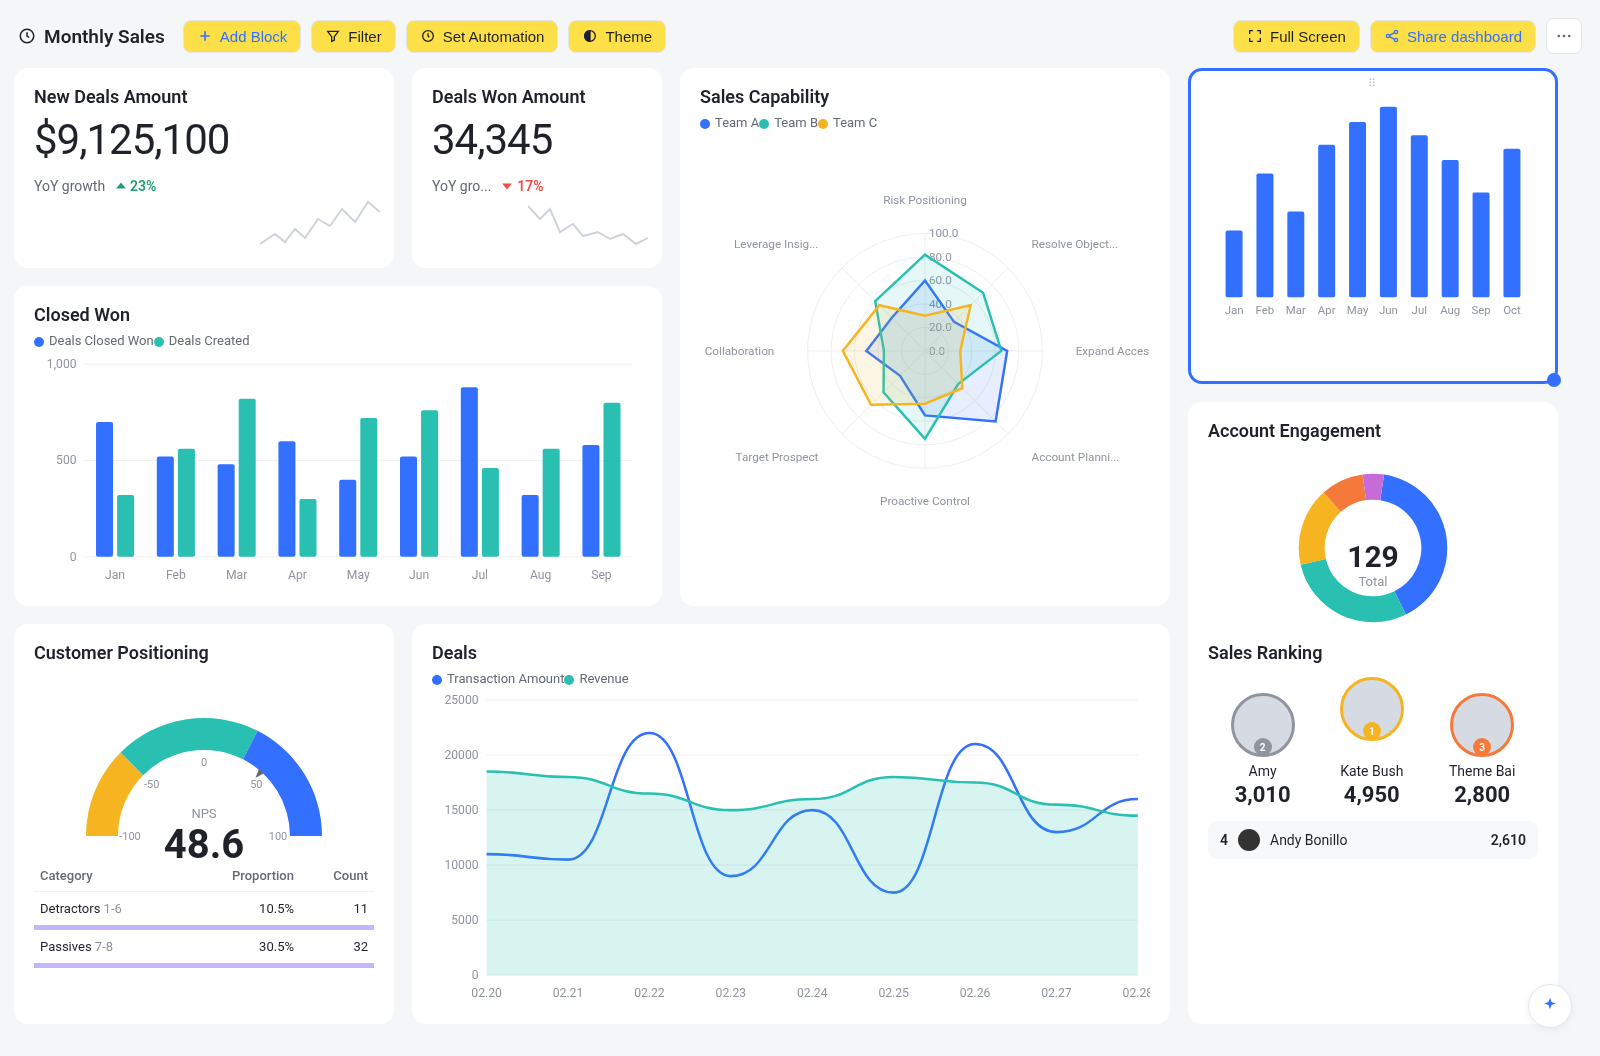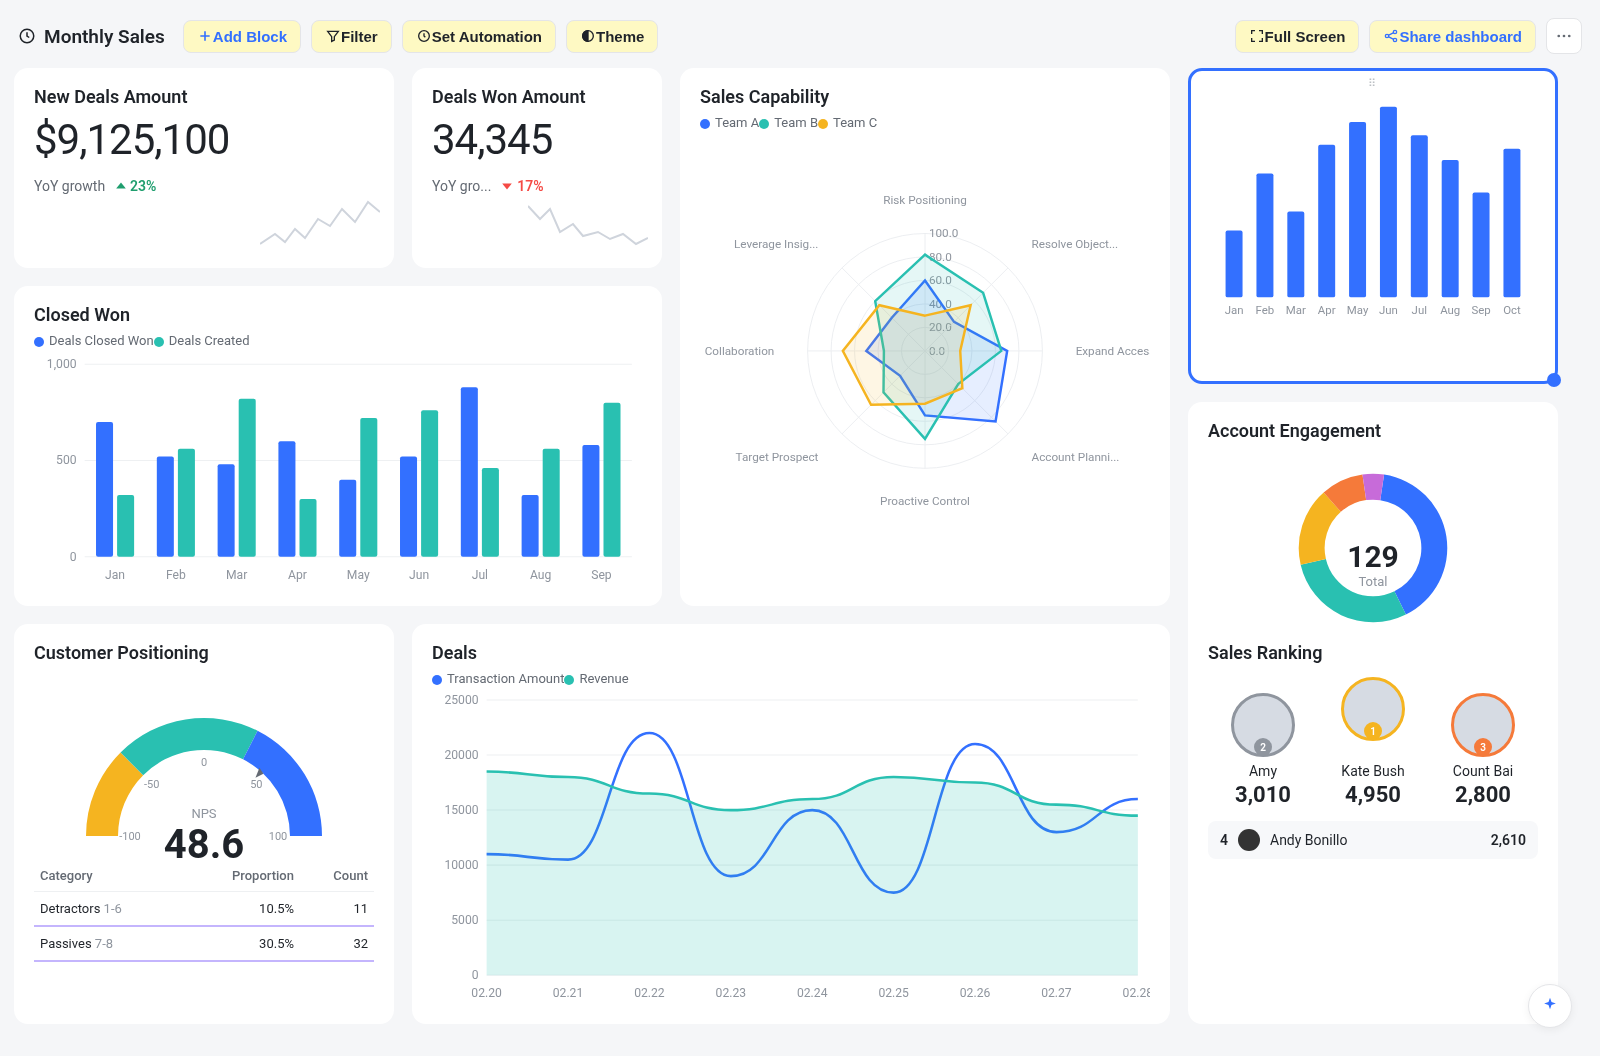--- a/index.html
+++ b/index.html
@@ -13,30 +13,31 @@
     color: #1f2329;
   }
   .topbar {
     display: flex;
     align-items: center;
     gap: 10px;
     padding: 4px 4px 14px 4px;
   }
   .topbar .title-area { display:flex; align-items:center; gap:8px; font-weight:600; font-size:19px; margin-right:8px;}
   .btn {
-    background: #fef9c3;
+    background: #fde047;
     border: 1px solid #e4e5e8;
     border-radius: 8px;
     padding: 7px 13px;
     font-size: 15px;
     display: inline-flex;
     align-items: center;
+    gap: 7px;
     cursor: pointer;
     color: #1f2329;
-    font-weight:700;
+    font-weight:400;
   }
   .btn.blue { color: #3370ff; }
   .btn svg { width:16px; height:16px; }
   .spacer { flex: 1; }
   .icon-btn { width:36px; height:36px; display:inline-flex;align-items:center;justify-content:center;border:1px solid #e4e5e8;background:#fff;border-radius:8px; cursor:pointer;}
   
   .grid {
     display: grid;
     grid-template-columns: 380px 250px 490px 370px;
     grid-template-rows: 200px 320px 400px;
@@ -68,21 +69,21 @@
 
   .legend { display:flex; font-size:13px; color:#646a73; margin:4px 0 6px;}
   .legend-dot { width:10px; height:10px; border-radius:50%; display:inline-block; margin-right:5px; vertical-align:middle;}
   .tick-label { font-size:12px; fill:#8f959e; }
   .drag-handle { position:absolute; left:50%; top:6px; transform:translateX(-50%); color:#bbbfc4; font-size:11px; letter-spacing:2px;}
   .resize-handle { position:absolute; right:-6px; bottom:-6px; width:14px;height:14px;border-radius:50%;background:#3370ff;}
 
   .nps-table { width:100%; border-collapse:collapse; margin-top:10px; font-size:13px;}
   .nps-table th { text-align:left; font-weight:500; color:#646a73; padding:8px 6px; border-bottom:1px solid #eef0f2;}
   .nps-table th:nth-child(2),.nps-table th:nth-child(3) { text-align:right;}
-  .nps-table td { padding:9px 6px; border-bottom:2px solid #c4b5fd; }
+  .nps-table td { padding:9px 6px; border-bottom:5px solid #c4b5fd; }
   .nps-table td:nth-child(2),.nps-table td:nth-child(3){text-align:right;}
   .muted { color:#8f959e; }
 
   .rank-top { display:flex; justify-content:space-around; align-items:flex-end; margin-top:14px;}
   .rank-person { text-align:center; }
   .avatar { width:64px;height:64px;border-radius:50%; background:#d6dbe3; display:block;margin:0 auto 6px; border:3px solid; position:relative;}
   .avatar-badge { position:absolute; bottom:-2px; left:50%; transform:translateX(-50%); width:18px;height:18px;border-radius:50%; font-size:10px; color:#fff; display:flex;align-items:center;justify-content:center;font-weight:600;}
   .rank-name { font-size:14px; color:#1f2329; margin-bottom:3px;}
   .rank-val { font-size:22px; font-weight:700; }
   .rank-row { display:flex; align-items:center; gap:10px; background:#f7f8fa; border-radius:8px; padding:8px 12px; margin-top:14px; font-size:14px;}
@@ -414,21 +415,21 @@
       <span class="avatar" style="border-color:#f5b420;margin-bottom:22px">
         <span class="avatar-badge" style="background:#f5b420">1</span>
       </span>
       <div class="rank-name">Kate Bush</div>
       <div class="rank-val">4,950</div>
         </div>
         <div class="rank-person">
       <span class="avatar" style="border-color:#f57a3a;">
         <span class="avatar-badge" style="background:#f57a3a">3</span>
       </span>
-      <div class="rank-name">Count Bai</div>
+      <div class="rank-name">Theme Bai</div>
       <div class="rank-val">2,800</div>
         </div>
       </div>
     <div class="rank-row">
       <span class="r-num">4</span>
       <span class="mini-avatar"></span>
       <span>Andy Bonillo</span>
       <span class="r-val">2,610</span>
     </div>
   </div>

